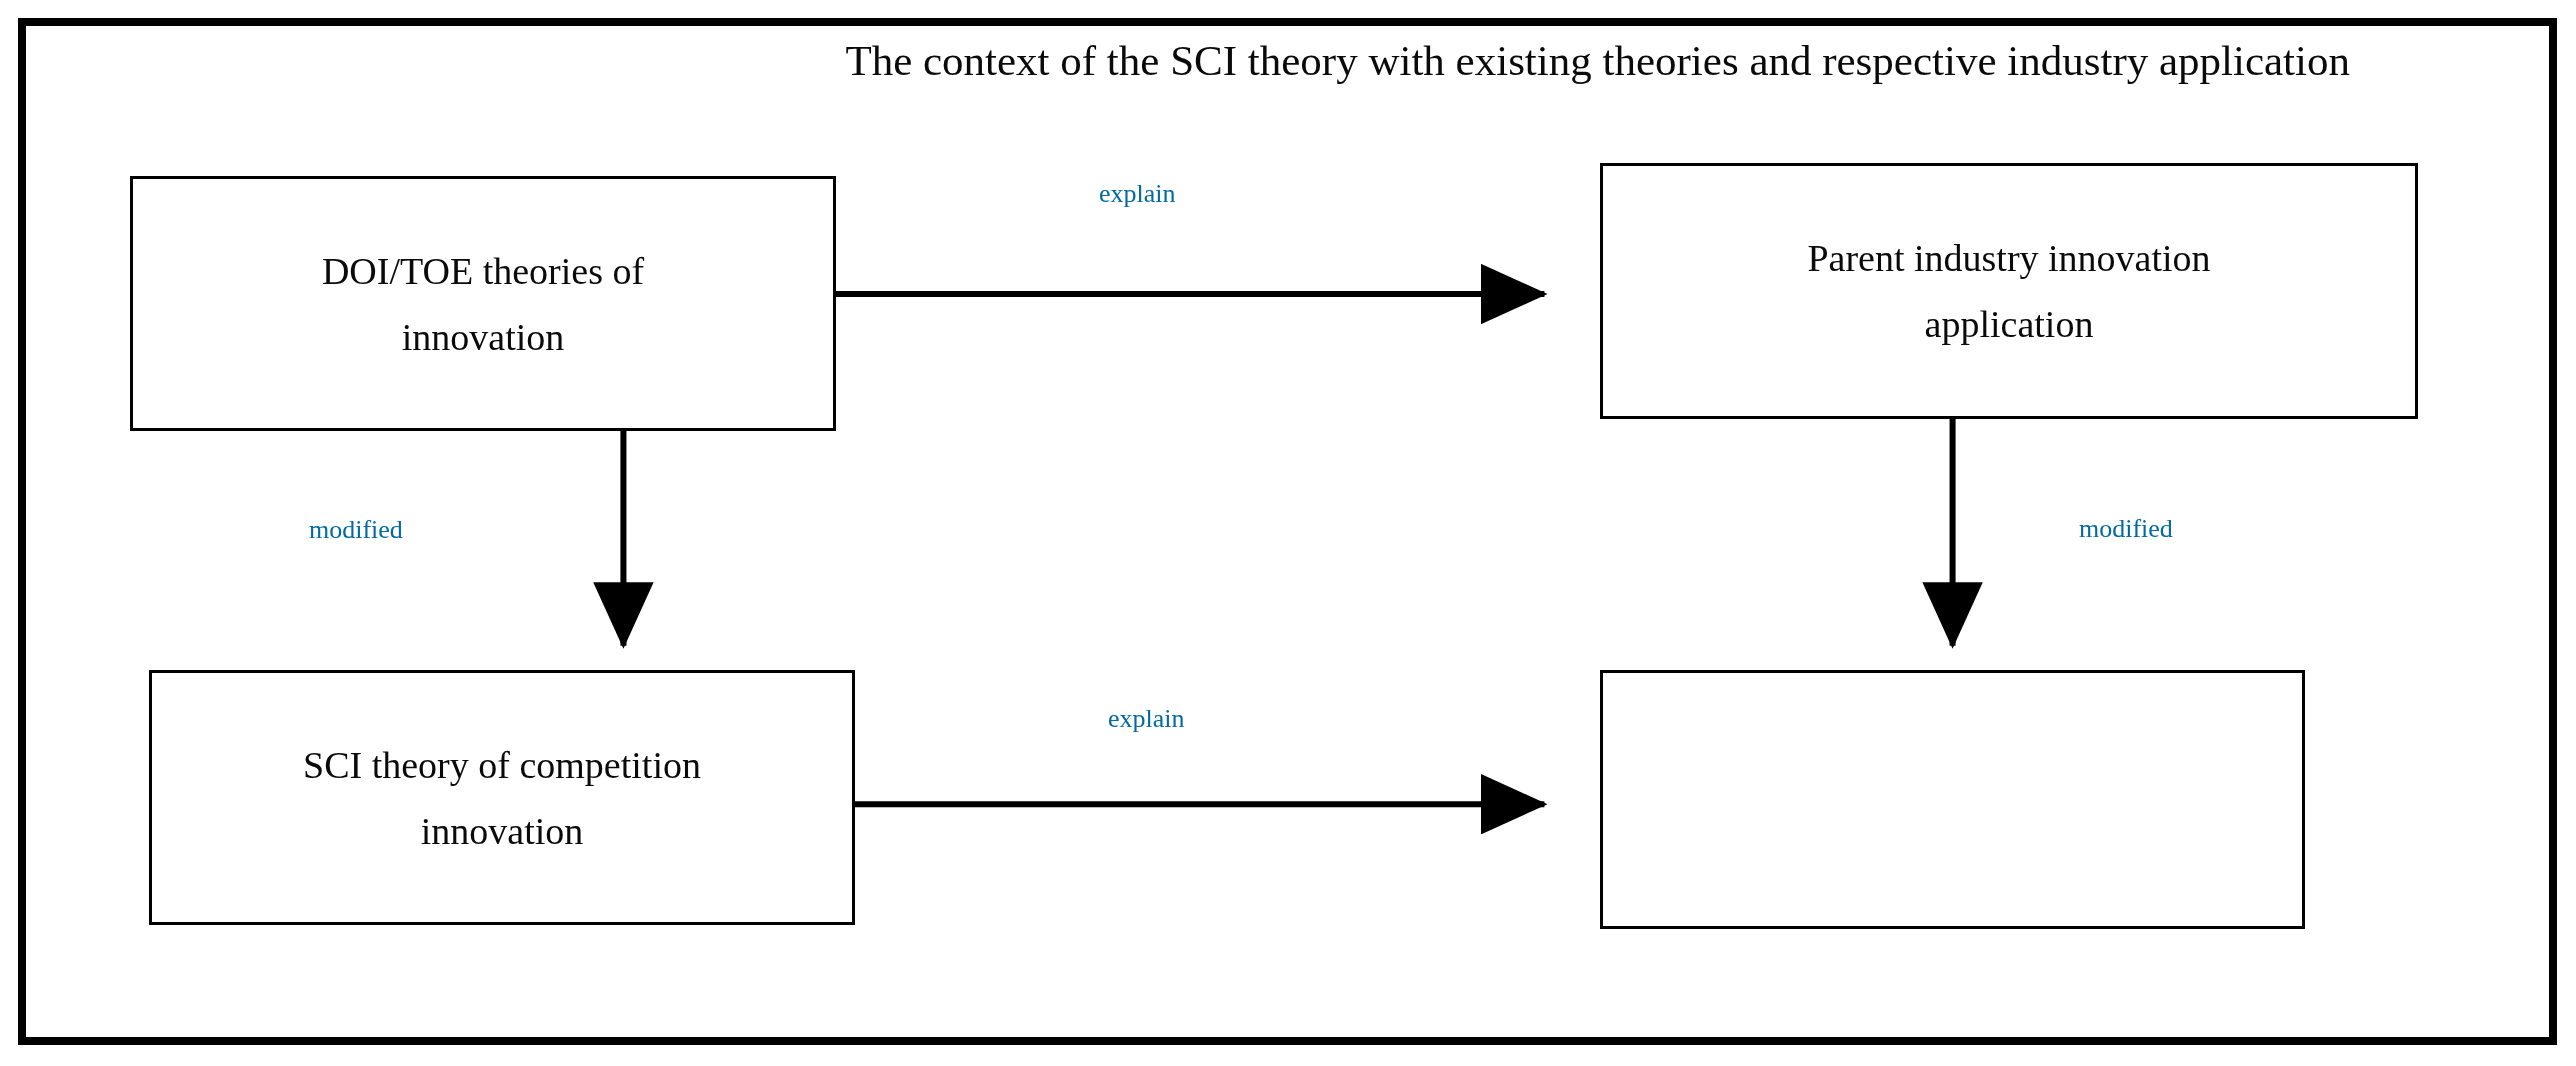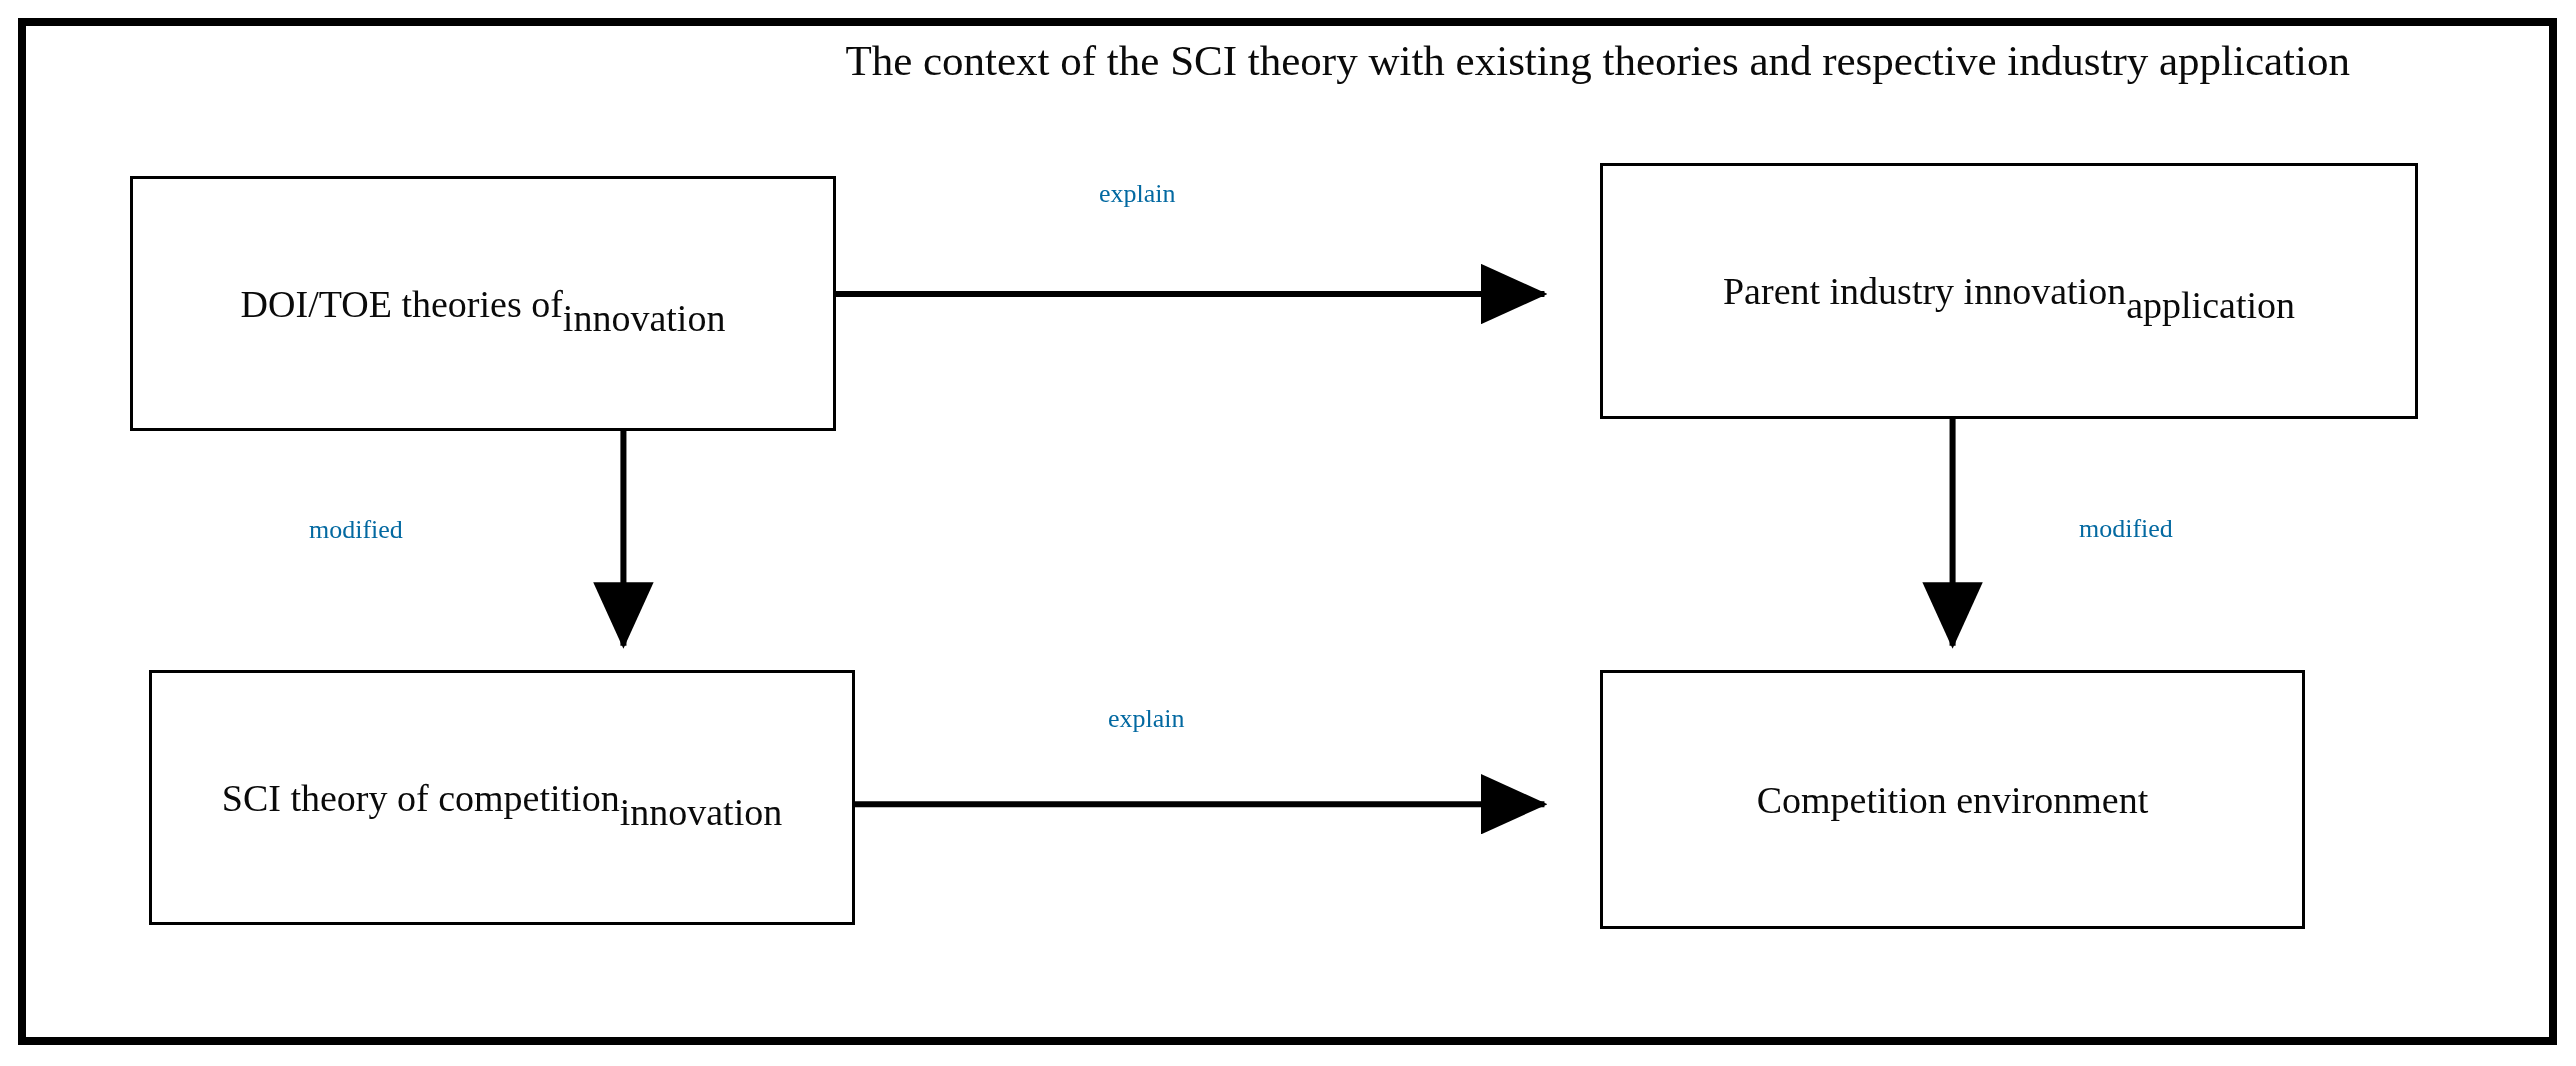--- a/index.html
+++ b/index.html
@@ -41,21 +41,21 @@
     white-space: nowrap;
   }
 
   
   .node-box {
     position: absolute;
     border: 3.4px solid #000000;
     box-sizing: border-box;
     background: #ffffff;
     display: flex;
-    flex-direction: row;
+    flex-direction: column;
     align-items: center;
     justify-content: center;
     color: #0a0a0a;
     font-size: 38px;
     line-height: 1.0;
   }
   .node-line {
     display: block;
     text-align: center;
     white-space: nowrap;
@@ -138,21 +138,20 @@
     <span class="node-line">Parent industry innovation</span>
     <span class="node-line">application</span>
   </div>
 
   <div class="node-box" id="box-sci-theory">
     <span class="node-line">SCI theory of competition</span>
     <span class="node-line">innovation</span>
   </div>
 
   <div class="node-box" id="box-competition">
-    <span class="node-line">Competition environment</span>
   </div>
 
   <div class="edge-label" id="label-explain-top">explain</div>
 
   <div class="edge-label" id="label-modified-left">modified</div>
 
   <div class="edge-label" id="label-modified-right">modified</div>
 
   <div class="edge-label" id="label-explain-bottom">explain</div>
 

